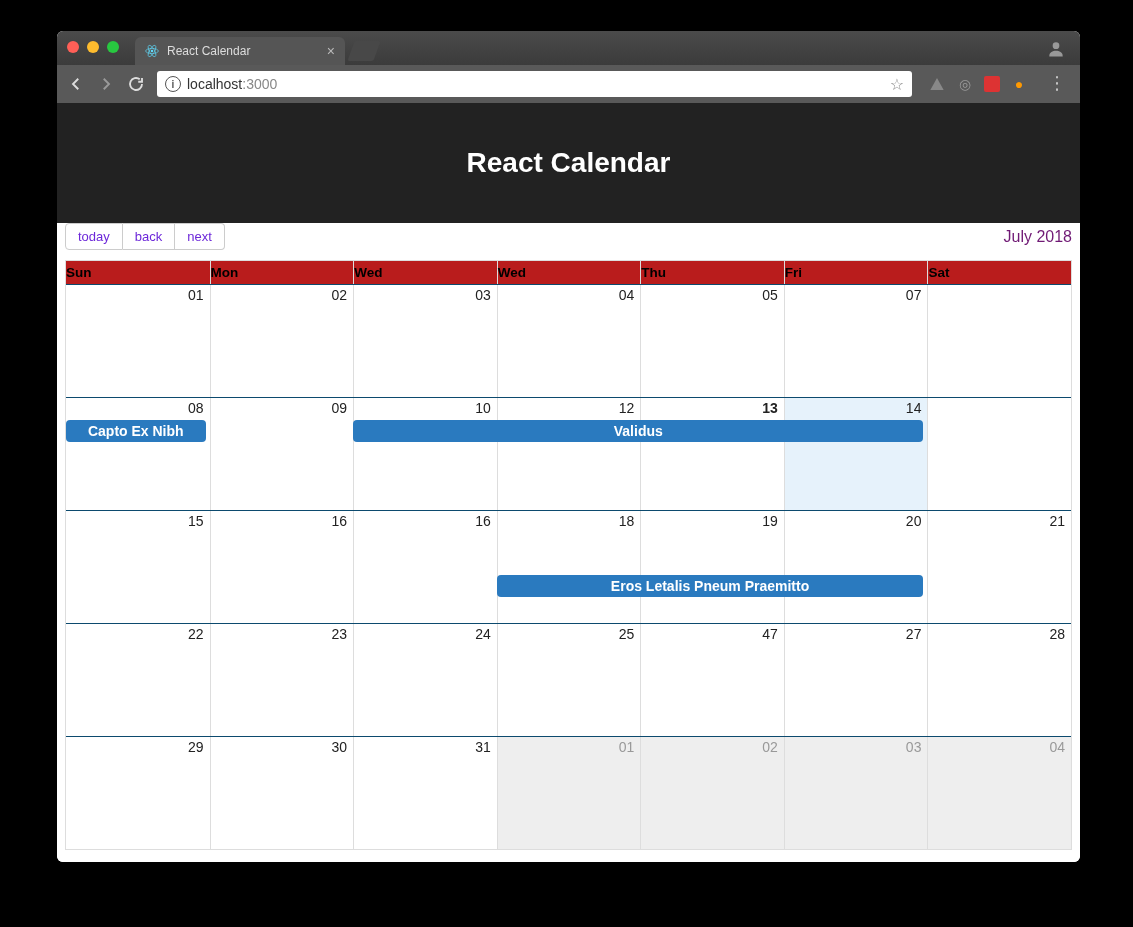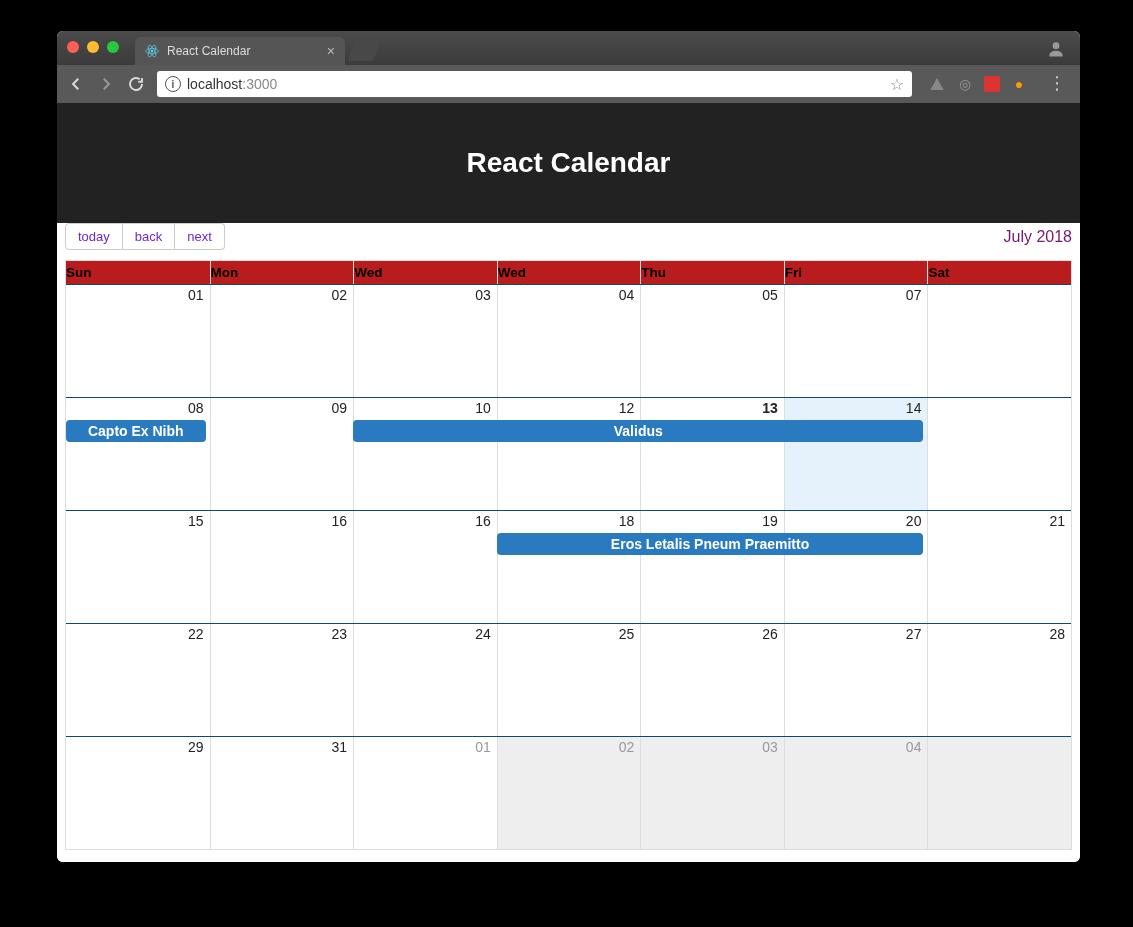--- a/index.html
+++ b/index.html
@@ -292,56 +292,57 @@
             <div class="cal-dates">
               <div>15</div>
               <div>16</div>
               <div>16</div>
               <div>18</div>
               <div>19</div>
               <div>20</div>
               <div>21</div>
             </div>
             <div class="events-layer">
-              <div class="event" style="left: 42.8571%; width: calc(42.8571% - 4px);">Eros Letalis Pneum Praemitto</div>
+              <div class="event" style="left: 42.8571%; width: calc(42.8571% - 4px); margin-top: 42px;">Eros Letalis Pneum Praemitto</div>
             </div>
           </div>
           <div class="cal-row">
             <div class="cal-row-bg">
               <div></div>
               <div></div>
               <div></div>
               <div></div>
               <div></div>
               <div></div>
               <div></div>
             </div>
             <div class="cal-dates">
               <div>22</div>
               <div>23</div>
               <div>24</div>
               <div>25</div>
-              <div>26</div>
+              <div>47</div>
               <div>27</div>
               <div>28</div>
             </div>
             <div class="events-layer"></div>
           </div>
           <div class="cal-row">
             <div class="cal-row-bg">
               <div></div>
               <div></div>
               <div></div>
               <div class="offrange"></div>
               <div class="offrange"></div>
               <div class="offrange"></div>
               <div class="offrange"></div>
             </div>
             <div class="cal-dates">
               <div>29</div>
+              <div>30</div>
               <div>31</div>
               <div class="offrange-num">01</div>
               <div class="offrange-num">02</div>
               <div class="offrange-num">03</div>
               <div class="offrange-num">04</div>
             </div>
             <div class="events-layer"></div>
           </div>
         </div>
     </div>

